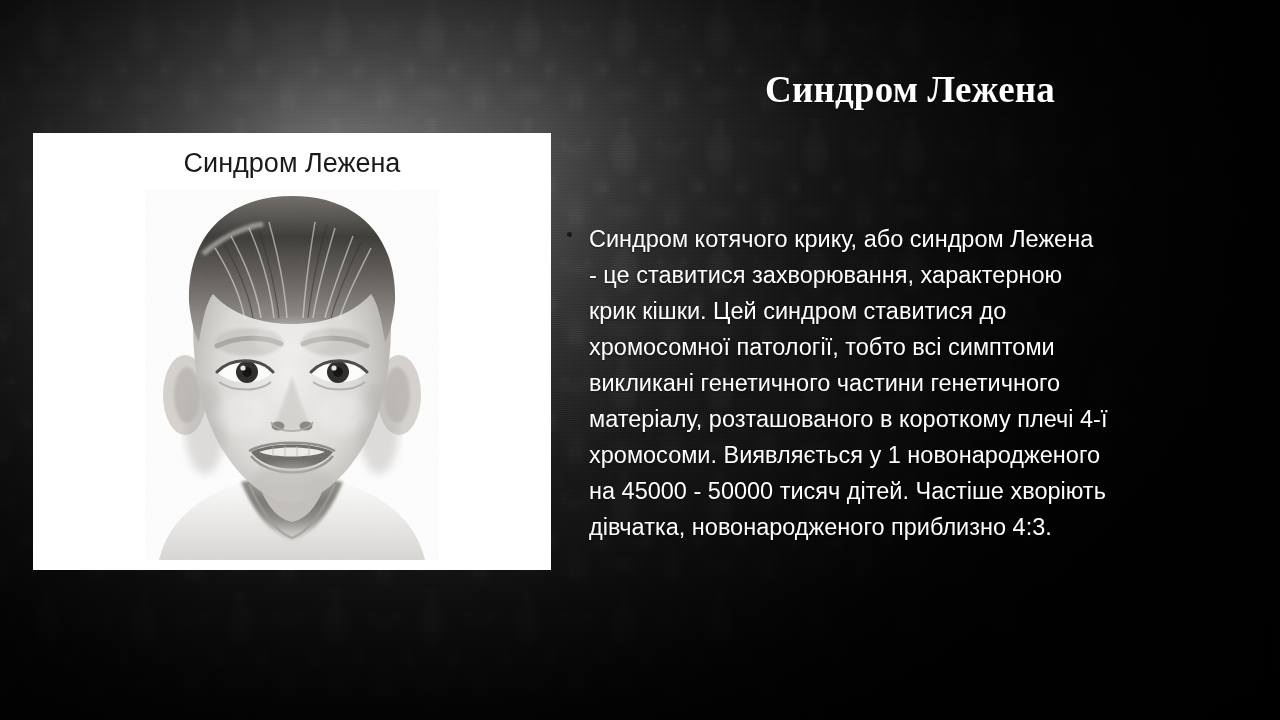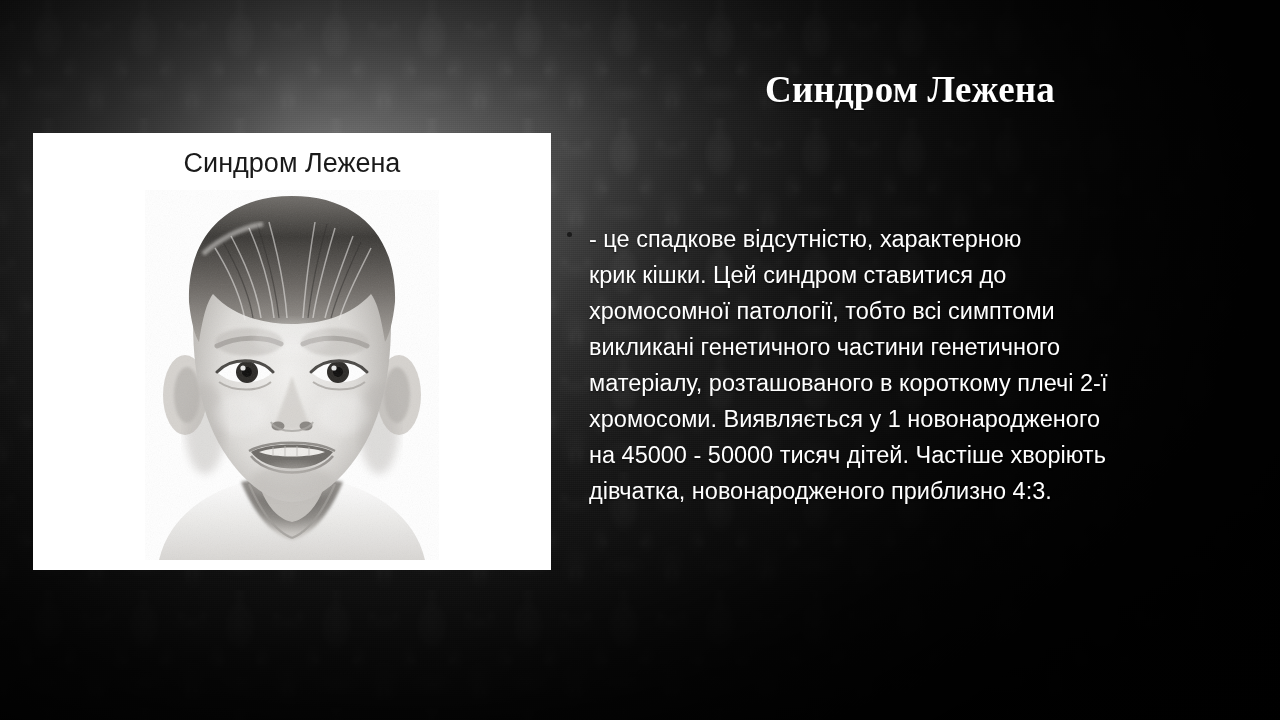--- a/index.html
+++ b/index.html
@@ -317,25 +317,26 @@
 
         <rect x="0" y="0" width="294" height="370" filter="url(#grain)" fill="#808080" opacity="0.5"></rect>
       </svg>
     </div>
   </div>
 
   <div class="body-block">
     <div class="bullet-row">
       <span class="bullet-dot"></span>
       <div class="body-text">
-        <span class="ln">- це спадкове відсутністю, характерною</span>
+        <span class="ln">Синдром котячого крику, або синдром Лежена</span>
+        <span class="ln">- це ставитися захворювання, характерною</span>
         <span class="ln">крик кішки. Цей синдром ставитися до</span>
         <span class="ln">хромосомної патології, тобто всі симптоми</span>
         <span class="ln">викликані генетичного частини генетичного</span>
-        <span class="ln">матеріалу, розташованого в короткому плечі 2-ї</span>
+        <span class="ln">матеріалу, розташованого в короткому плечі 4-ї</span>
         <span class="ln">хромосоми. Виявляється у 1 новонародженого</span>
         <span class="ln">на 45000 - 50000 тисяч дітей. Частіше хворіють</span>
         <span class="ln">дівчатка, новонародженого приблизно 4:3.</span>
       </div>
     </div>
   </div>
 
 </div>
 
 </body></html>

